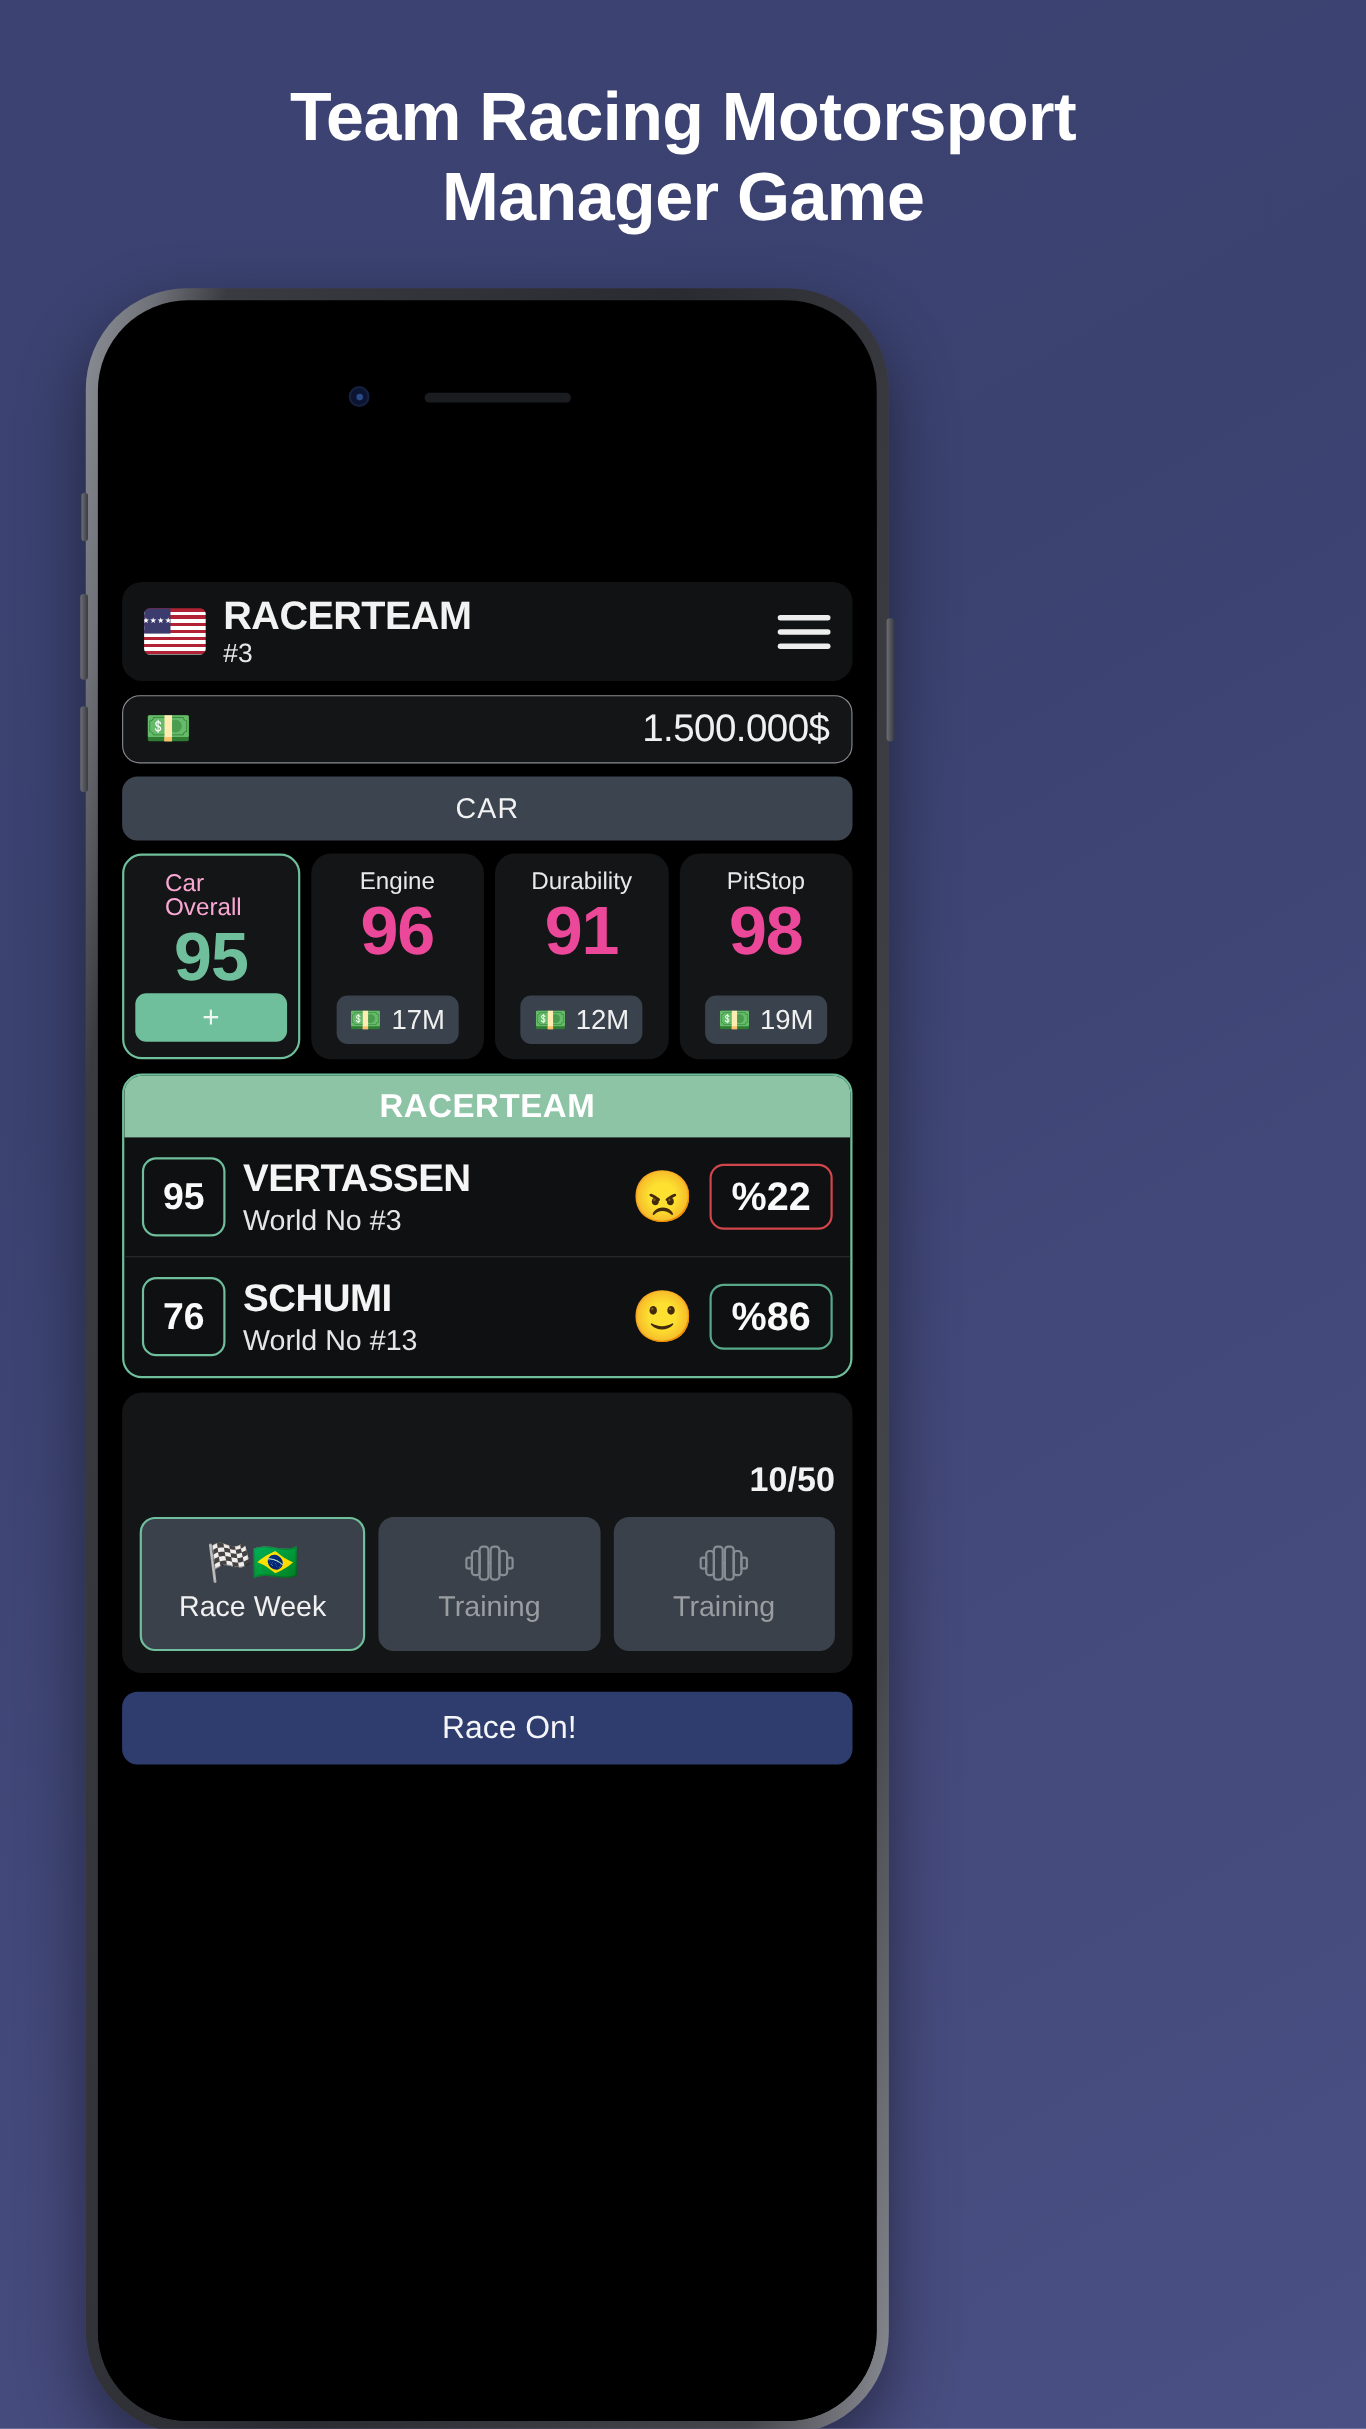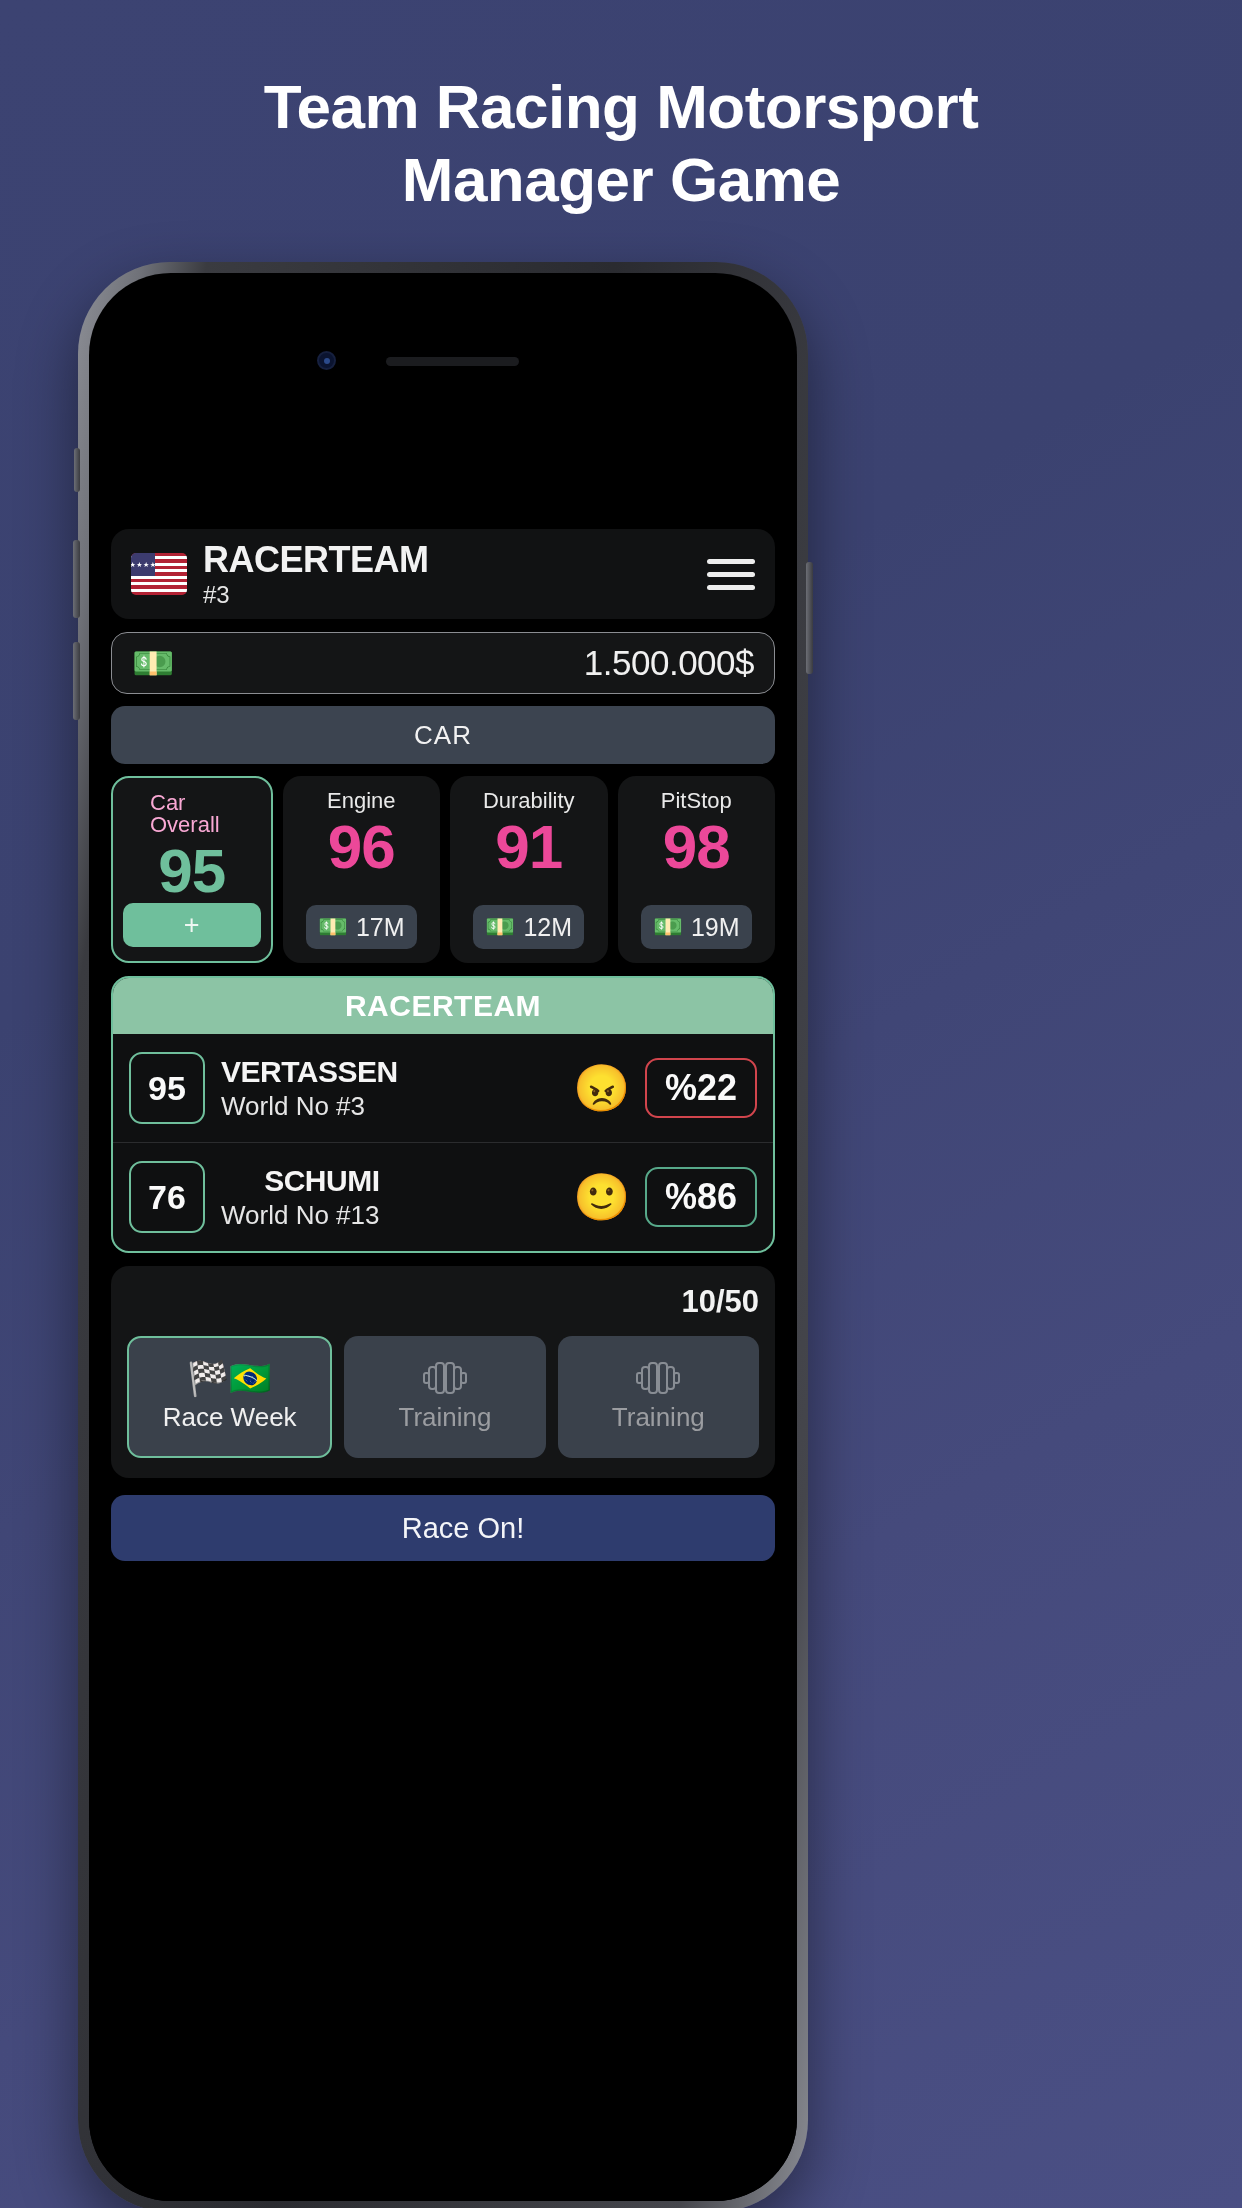--- a/index.html
+++ b/index.html
@@ -142,39 +142,39 @@
   .driver-row{
     display:flex;align-items:center;padding:18px 16px;gap:16px;
   }
   .driver-row + .driver-row{border-top:1.5px solid #2b2c2e;}
   .driver-rating{
     width:76px;height:72px;border:2px solid #6fbf9c;border-radius:13px;
     display:flex;align-items:center;justify-content:center;
     color:#fafafa;font-size:34px;font-weight:700;flex:0 0 auto;
   }
   .driver-info{line-height:1.12;}
-  .driver-name{font-size:30px;font-weight:700;color:#f5f5f5;letter-spacing:-.5px;text-align:right;}
+  .driver-name{font-size:35px;font-weight:700;color:#f5f5f5;letter-spacing:-.5px;}
   .driver-world{font-size:26px;color:#e6e6e6;margin-top:3px;}
   .driver-right{margin-left:auto;display:flex;align-items:center;gap:14px;}
   .mood{font-size:46px;line-height:1;}
   .pct{
     width:112px;height:60px;border-radius:13px;
     display:flex;align-items:center;justify-content:center;
     color:#fafafa;font-size:36px;font-weight:700;
   }
   .pct.bad{border:2.5px solid #d1454d;}
   .pct.good{border:2.5px solid #57a98a;}
 
   
   .calendar{
     margin-top:13px;background:#141516;border-radius:18px;padding:18px 16px 20px;
   }
   .cal-head{display:flex;align-items:center;}
   .cal-title{font-size:31px;font-weight:700;color:#f2f2f2;letter-spacing:.3px;}
-  .cal-count{margin-left:auto;font-size:31px;font-weight:700;color:#f2f2f2;}
+  .cal-count{margin-left:auto;font-size:31px;font-weight:700;color:#f2f2f2;margin-top:43px;}
   .cal-cards{display:flex;gap:12px;margin-top:16px;}
   .cal-card{
     flex:1;height:122px;background:#3a414b;border-radius:14px;
     display:flex;flex-direction:column;align-items:center;justify-content:center;gap:7px;
   }
   .cal-card.active{border:2px solid #6fbf9c;}
   .cal-icons{display:flex;align-items:center;gap:6px;font-size:34px;line-height:1;}
   .cal-label{font-size:26px;color:#f0f0f0;}
   .cal-card.dim .cal-label{color:#9b9da1;}
   .dumbbell{opacity:.62;}

